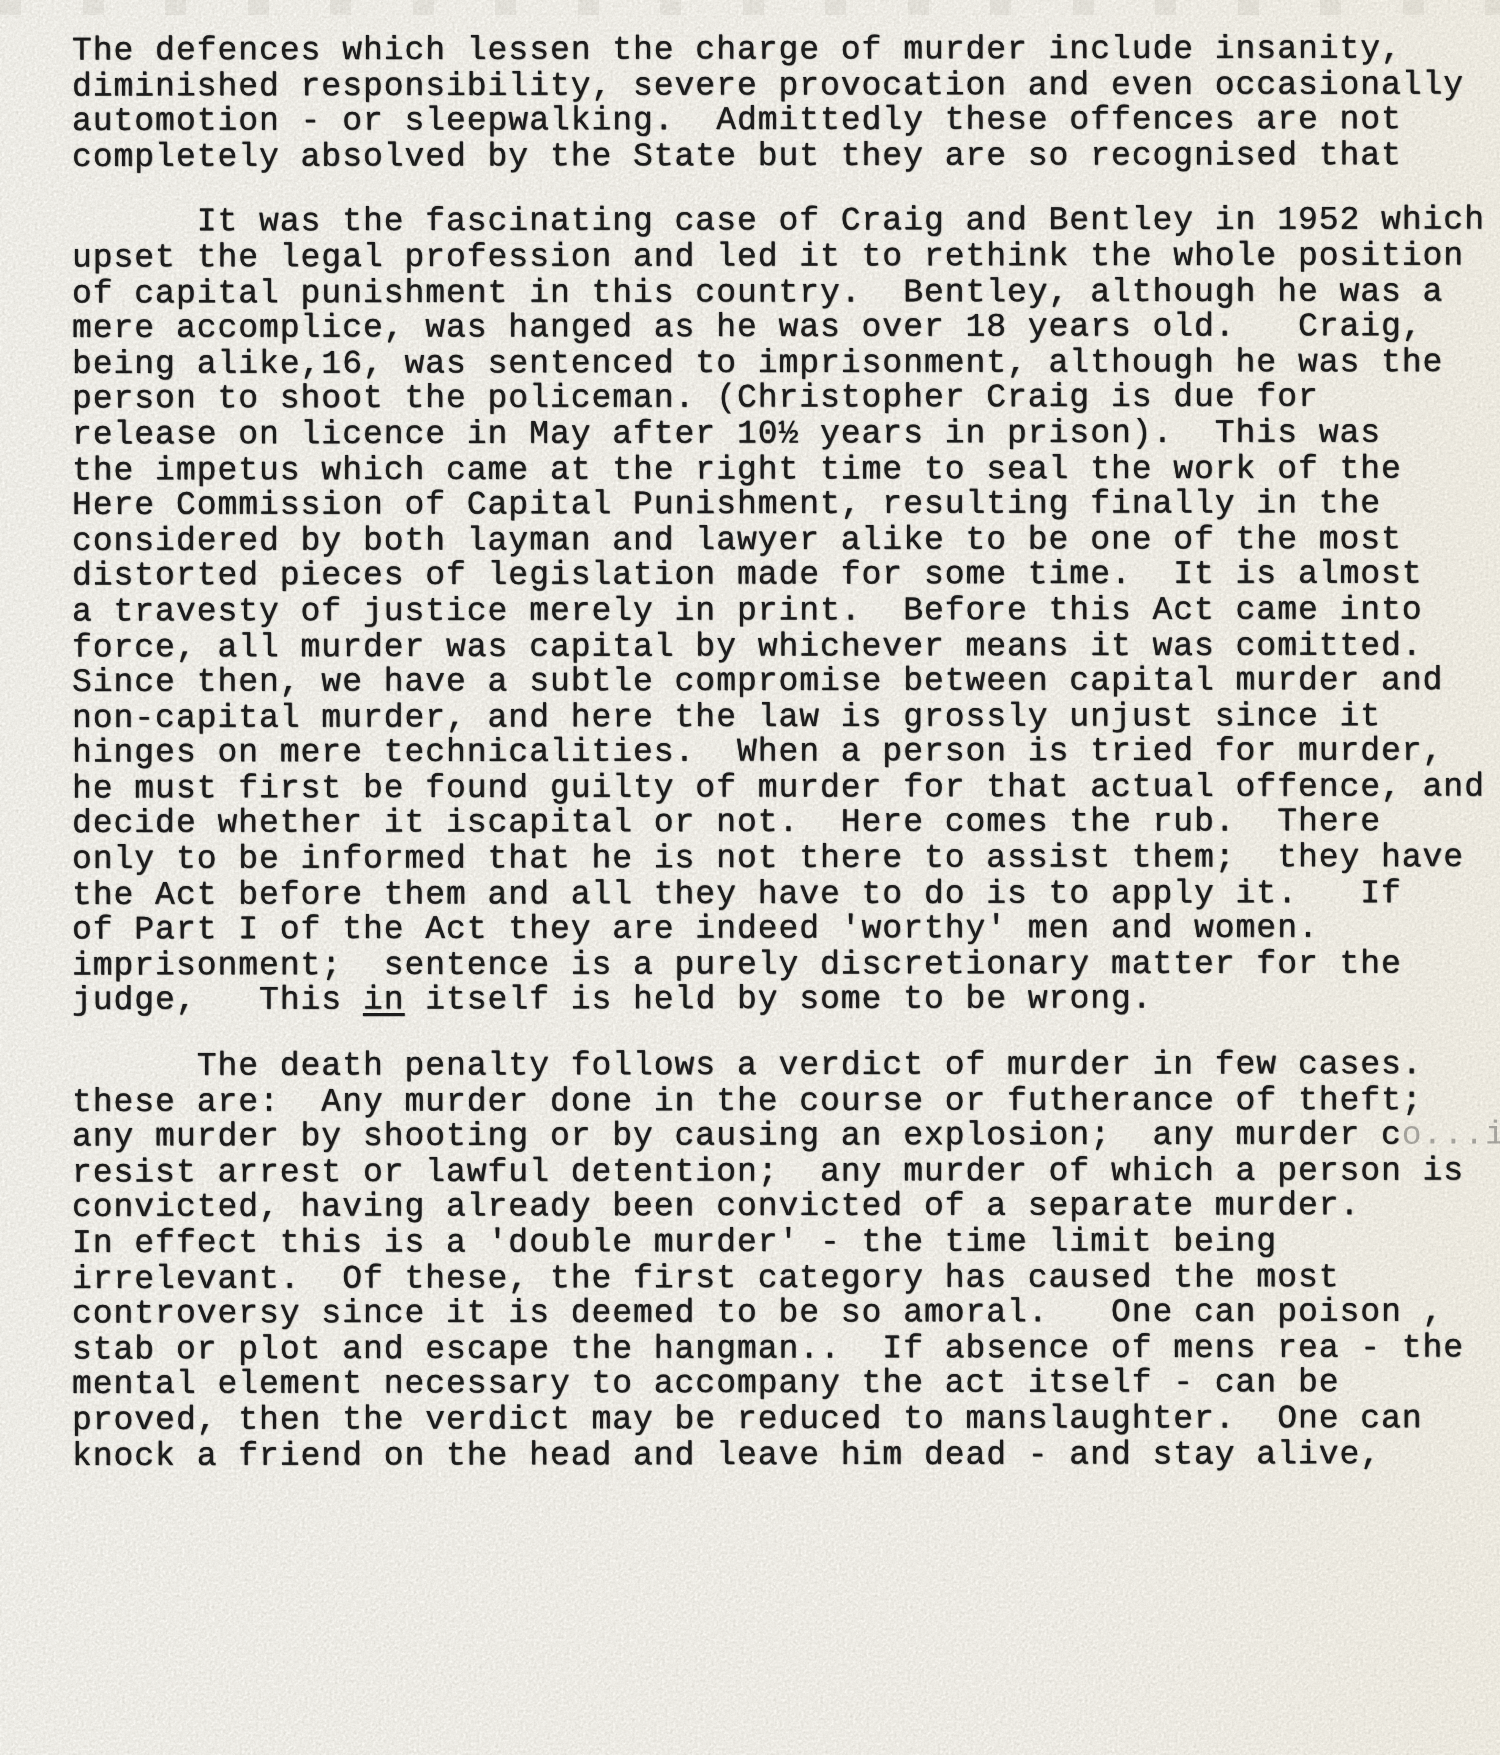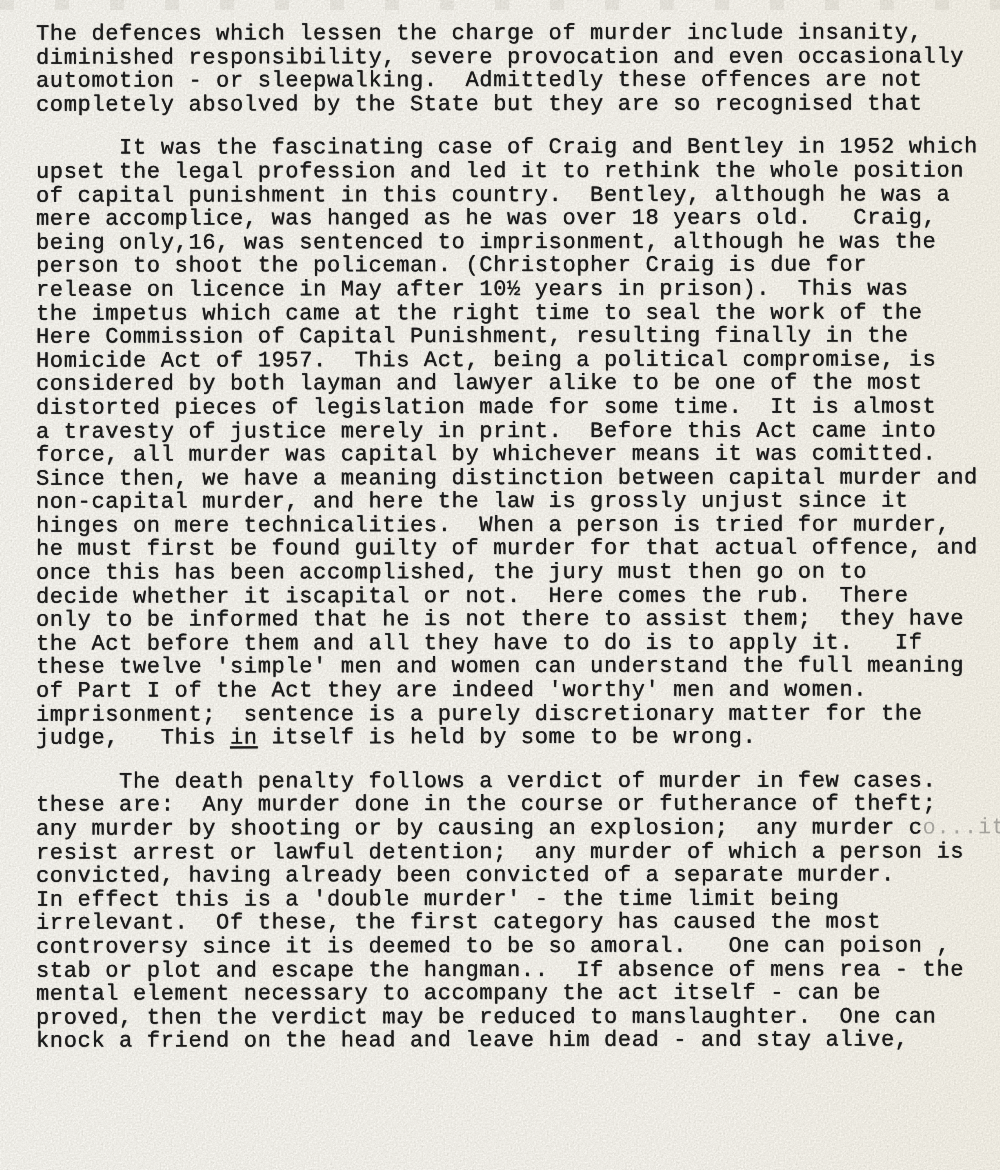--- a/index.html
+++ b/index.html
@@ -12,20 +12,21 @@
     overflow: hidden;
     background: linear-gradient(90deg, #fbfaf5 0%, #fbf9f3 70%, #f9f6ec 100%);
     position: relative;
     font-family: "Liberation Mono", "DejaVu Sans Mono", monospace;
   }
   .page {
     position: absolute;
     inset: 0;
     padding: 22px 10px 0 36px;
     box-sizing: border-box;
+    margin-left: 12px;
   }
   .paragraph {
     margin: 0 0 20px 0;
   }
   .line {
     white-space: pre;
     font-size: 22px;
     line-height: 23.6px;
     letter-spacing: 0.65px;
     color: #1c1c1c;
@@ -74,39 +75,36 @@
       <div class="line">The defences which lessen the charge of murder include insanity,</div>
       <div class="line">diminished responsibility, severe provocation and even occasionally</div>
       <div class="line">automotion - or sleepwalking.  Admittedly these offences are not</div>
       <div class="line">completely absolved by the State but they are so recognised that</div>
     </div>
   <div class="paragraph">
       <div class="line">      It was the fascinating case of Craig and Bentley in 1952 which</div>
       <div class="line">upset the legal profession and led it to rethink the whole position</div>
       <div class="line">of capital punishment in this country.  Bentley, although he was a</div>
       <div class="line">mere accomplice, was hanged as he was over 18 years old.   Craig,</div>
-      <div class="line">being only,16, was sentenced to imprisonment, although he was the</div>
+      <div class="line">being alike,16, was sentenced to imprisonment, although he was the</div>
       <div class="line">person to shoot the policeman. (Christopher Craig is due for</div>
       <div class="line">release on licence in May after 10½ years in prison).  This was</div>
       <div class="line">the impetus which came at the right time to seal the work of the</div>
       <div class="line">Here Commission of Capital Punishment, resulting finally in the</div>
-      <div class="line">Homicide Act of 1957.  This Act, being a political compromise, is</div>
       <div class="line">considered by both layman and lawyer alike to be one of the most</div>
       <div class="line">distorted pieces of legislation made for some time.  It is almost</div>
       <div class="line">a travesty of justice merely in print.  Before this Act came into</div>
       <div class="line">force, all murder was capital by whichever means it was comitted.</div>
-      <div class="line">Since then, we have a meaning distinction between capital murder and</div>
+      <div class="line">Since then, we have a subtle compromise between capital murder and</div>
       <div class="line">non-capital murder, and here the law is grossly unjust since it</div>
       <div class="line">hinges on mere technicalities.  When a person is tried for murder,</div>
       <div class="line">he must first be found guilty of murder for that actual offence, and</div>
-      <div class="line">once this has been accomplished, the jury must then go on to</div>
       <div class="line">decide whether it iscapital or not.  Here comes the rub.  There</div>
       <div class="line">only to be informed that he is not there to assist them;  they have</div>
       <div class="line">the Act before them and all they have to do is to apply it.   If</div>
-      <div class="line">these twelve 'simple' men and women can understand the full meaning</div>
       <div class="line">of Part I of the Act they are indeed 'worthy' men and women.</div>
       <div class="line">imprisonment;  sentence is a purely discretionary matter for the</div>
       <div class="line"><span>judge,   This </span><span class="underline">in</span><span> itself is held by some to be wrong.</span></div>
     </div>
   <div class="paragraph">
       <div class="line">      The death penalty follows a verdict of murder in few cases.</div>
       <div class="line">these are:  Any murder done in the course or futherance of theft;</div>
       <div class="line"><span>any murder by shooting or by causing an explosion;  any murder c</span><span class="faded">o...it</span></div>
       <div class="line">resist arrest or lawful detention;  any murder of which a person is</div>
       <div class="line">convicted, having already been convicted of a separate murder.</div>

